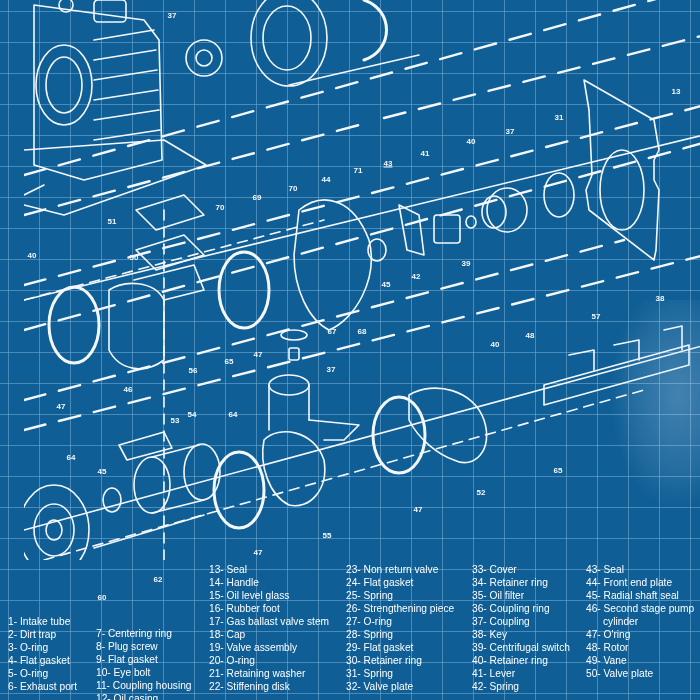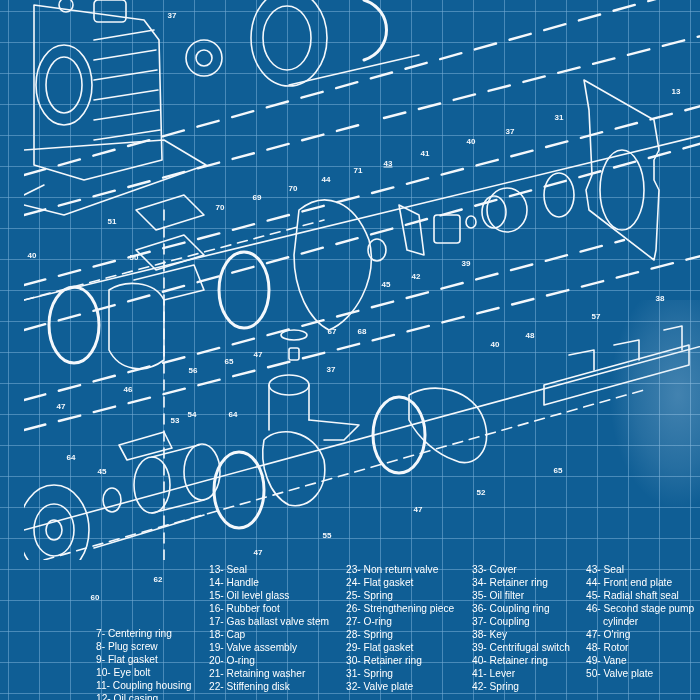--- a/index.html
+++ b/index.html
@@ -151,25 +151,33 @@
       <span class="callout" style="left: 151px; top: 420px;">53</span>
       <span class="callout" style="left: 168px; top: 414px;">54</span>
       <span class="callout" style="left: 47px; top: 457px;">64</span>
       <span class="callout" style="left: 78px; top: 471px;">45</span>
       <span class="callout" style="left: 534px; top: 470px;">65</span>
       <span class="callout" style="left: 457px; top: 492px;">52</span>
       <span class="callout" style="left: 394px; top: 509px;">47</span>
       <span class="callout" style="left: 303px; top: 535px;">55</span>
       <span class="callout" style="left: 234px; top: 552px;">47</span>
       <span class="callout" style="left: 134px; top: 579px;">62</span>
-      <span class="callout" style="left: 71px; top: 597px;">60</span>
+      <span class="callout" style="left: 78px; top: 597px;">60</span>
     </div>
 </div>
 
 <div id="legend">
+  <div class="col" style="left:8px; top:55px;">
+    <div>1- Intake tube</div>
+    <div>2- Dirt trap</div>
+    <div>3- O-ring</div>
+    <div>4- Flat gasket</div>
+    <div>5- O-ring</div>
+    <div>6- Exhaust port</div>
+  </div>
   <div class="col" style="left:96px; top:55px;margin-top:12px;">
     <div>7- Centering ring</div>
     <div>8- Plug screw</div>
     <div>9- Flat gasket</div>
     <div>10- Eye bolt</div>
     <div>11- Coupling housing</div>
     <div>12- Oil casing</div>
   </div>
   <div class="col" style="left:209px; top:3px;">
     <div>13- Seal</div>

